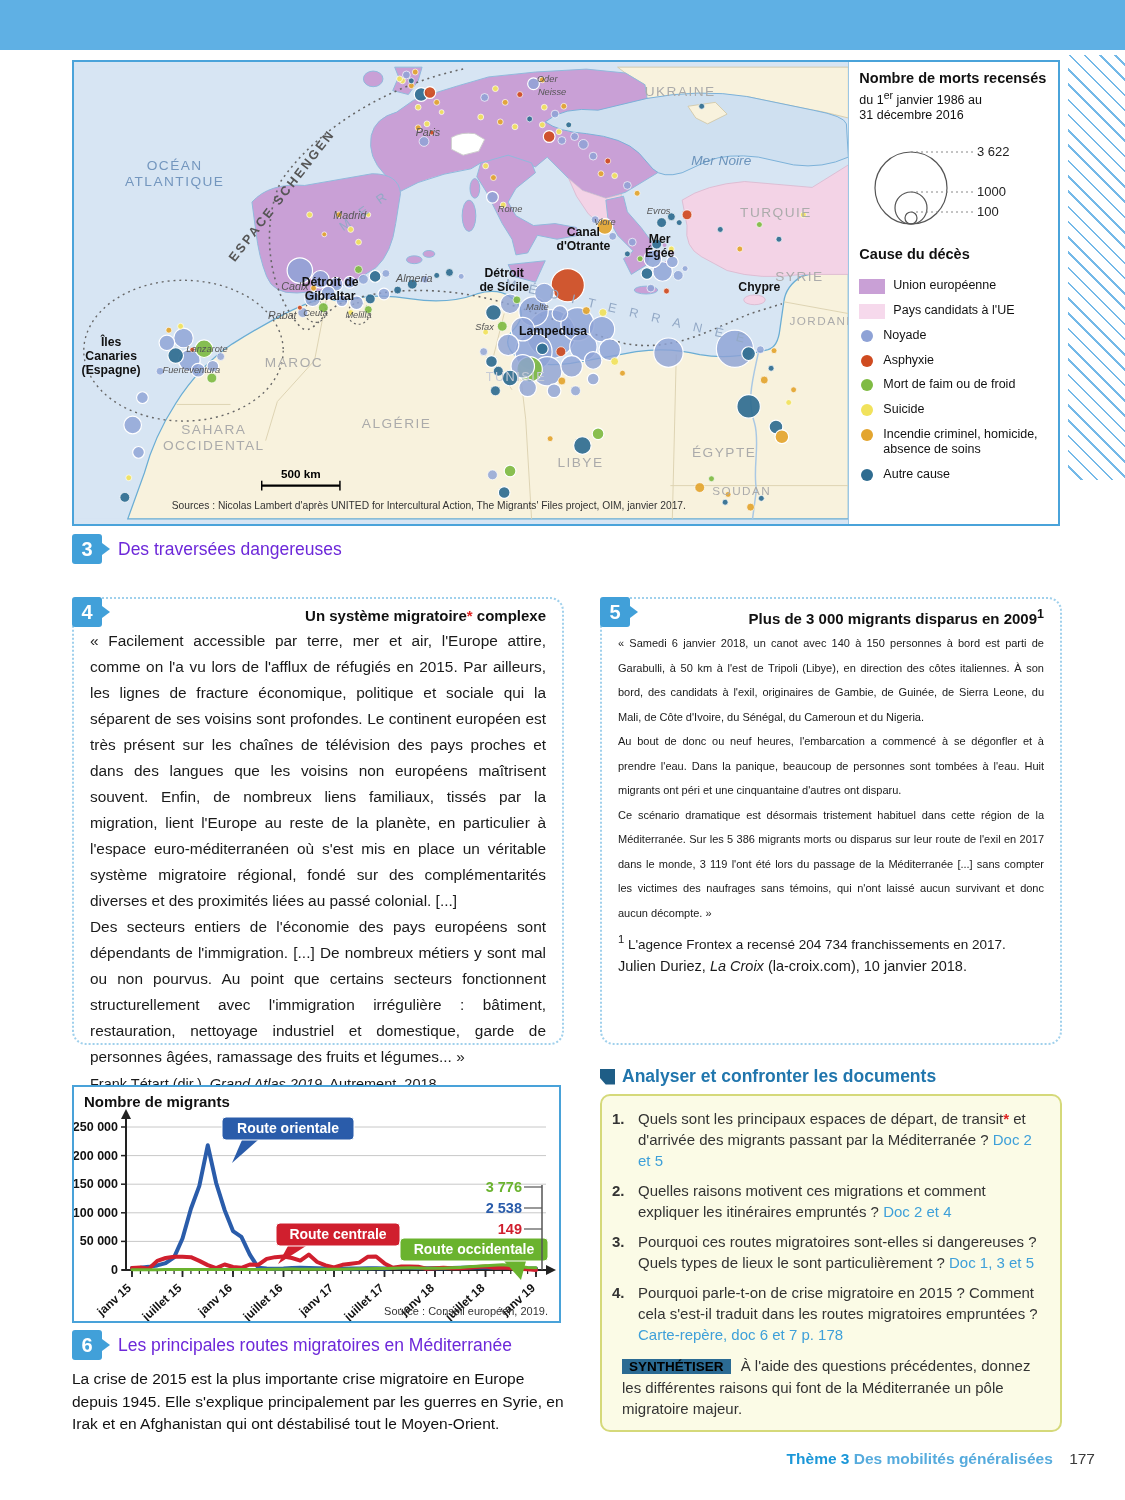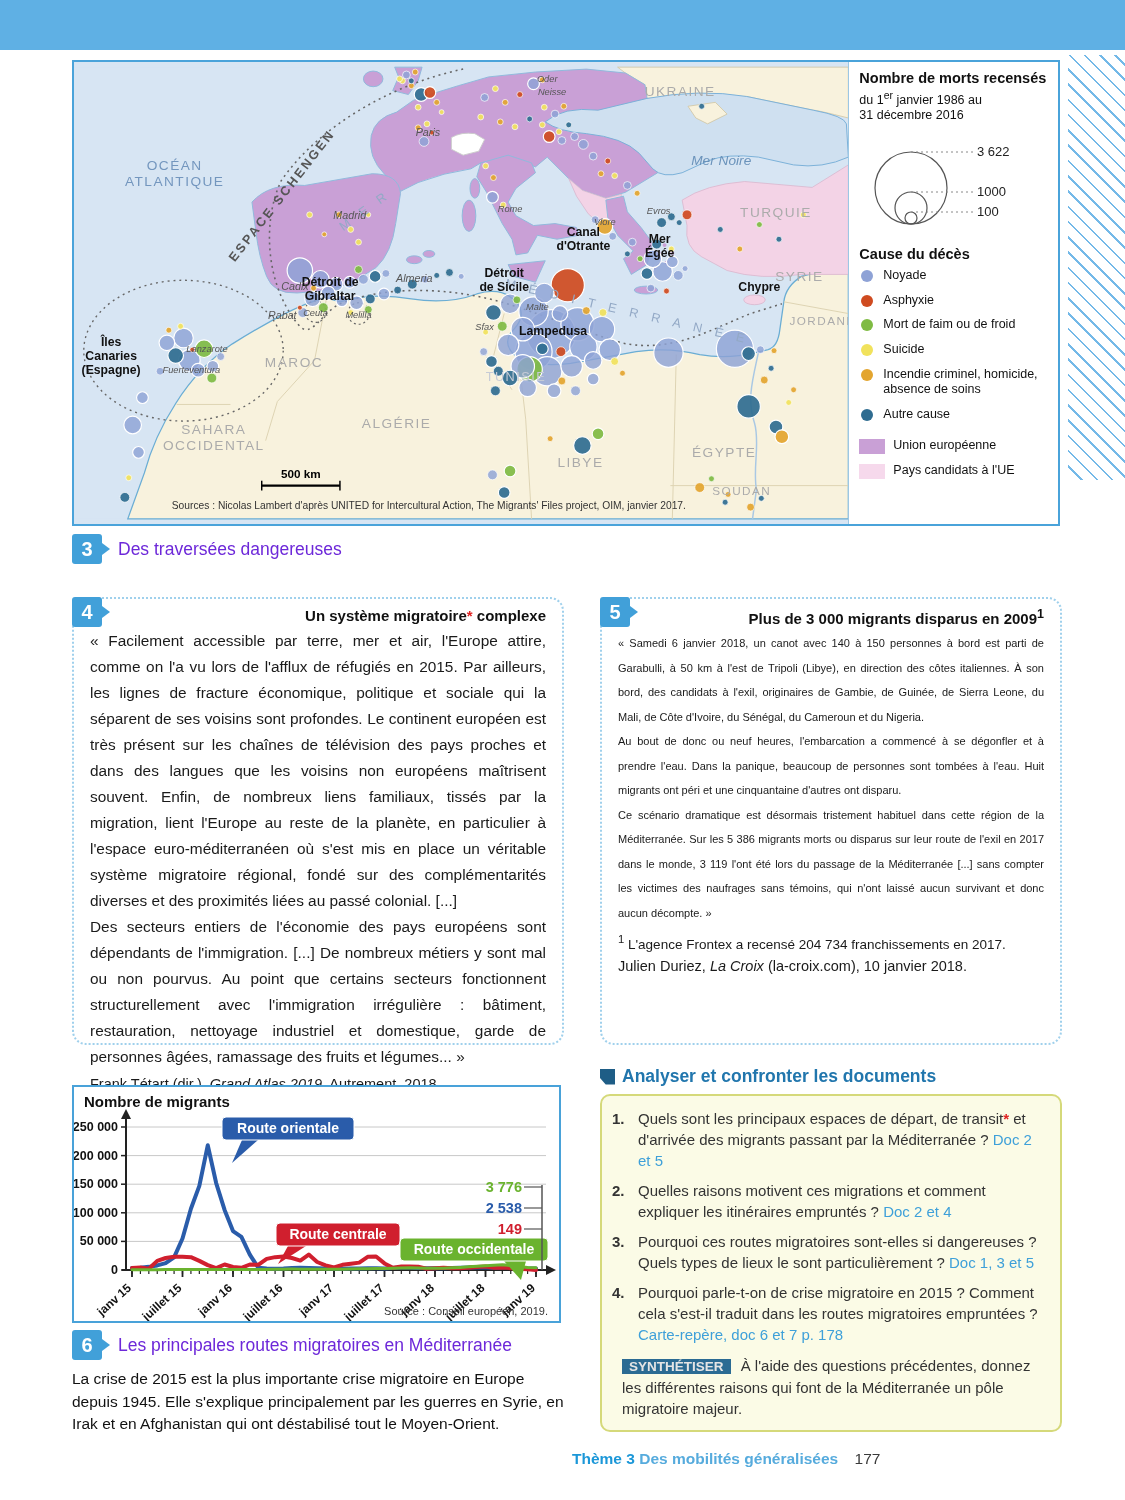--- a/index.html
+++ b/index.html
@@ -67,23 +67,23 @@
   .qhead-icon{width:15px;height:16px;background:#1e5d86;margin-right:7px;
               clip-path:polygon(0 0,100% 0,100% 100%,38% 100%,0 60%);}
   .qhead-t{font-weight:bold;font-size:17.5px;color:#2176ad;}
   .qbox{position:absolute;left:600px;top:1094px;width:462px;height:338px;background:#fbfbe6;
         border:2px solid #d5d97a;border-radius:10px;box-sizing:border-box;padding:12px 12px 10px 10px;}
   .qitem{display:flex;margin-bottom:9px;font-size:15px;line-height:21px;color:#333;}
   .qnum{font-weight:bold;flex:0 0 26px;}
   .qref{color:#3ea0d9;}
   .qstar{color:#e02323;font-weight:bold;}
   .synth{font-size:15px;line-height:21px;color:#333;margin-top:10px;padding-left:10px;}
-  .synth-badge{background:#2b6b93;color:#e5e5e5;font-weight:bold;font-size:13.5px;padding:0 7px;margin-right:6px;}
+  .synth-badge{background:#2b6b93;color:#000000;font-weight:bold;font-size:13.5px;padding:0 7px;margin-right:6px;}
   
-  .footer{position:absolute;left:572px;top:1450px;width:535px;font-size:15.5px;}
+  .footer{position:absolute;left:560px;top:1450px;width:535px;text-align:right;font-size:15.5px;}
   .f-bold{color:#1b97d8;font-weight:bold;}
   .f-rest{color:#56abdd;font-weight:bold;}
   .f-page{color:#3a3a3a;margin-left:12px;}
 </style>
 </head>
 <body>
 
 <div class="page">
 
   <div class="topbar"></div>
@@ -392,20 +392,30 @@
         <circle cx="52" cy="84" r="16" fill="none" stroke="#555" stroke-width="1.2"></circle>
         <circle cx="52" cy="94" r="6" fill="none" stroke="#555" stroke-width="1.2"></circle>
         <line x1="52" y1="28" x2="114" y2="28" stroke="#888" stroke-width="1" stroke-dasharray="2,3"></line>
         <line x1="52" y1="68" x2="114" y2="68" stroke="#888" stroke-width="1" stroke-dasharray="2,3"></line>
         <line x1="52" y1="88" x2="114" y2="88" stroke="#888" stroke-width="1" stroke-dasharray="2,3"></line>
       <text x="118" y="32" font-size="13" fill="#222">3 622</text>
           <text x="118" y="72" font-size="13" fill="#222">1000</text>
           <text x="118" y="92" font-size="13" fill="#222">100</text>
         </svg>
       <div class="leg-sub">Cause du décès</div>
+      <div id="legend-zones" style="margin-top:16px;">
+          <div class="leg-row">
+            <span class="leg-sw" style="background: rgb(201, 160, 214);"></span>
+            <span class="leg-lab">Union européenne</span>
+          </div>
+          <div class="leg-row">
+            <span class="leg-sw" style="background: rgb(246, 217, 236);"></span>
+            <span class="leg-lab">Pays candidats à l'UE</span>
+          </div>
+        </div>
       <div id="legend-causes">
           <div class="leg-row">
             <span class="leg-dot" style="background: rgb(142, 162, 214);"></span>
             <span class="leg-lab">Noyade</span>
           </div>
           <div class="leg-row">
             <span class="leg-dot" style="background: rgb(207, 75, 32);"></span>
             <span class="leg-lab">Asphyxie</span>
           </div>
           <div class="leg-row">
@@ -416,30 +426,20 @@
             <span class="leg-dot" style="background: rgb(241, 226, 92);"></span>
             <span class="leg-lab">Suicide</span>
           </div>
           <div class="leg-row">
             <span class="leg-dot" style="background: rgb(227, 165, 47);"></span>
             <span class="leg-lab">Incendie criminel, homicide, absence de soins</span>
           </div>
           <div class="leg-row">
             <span class="leg-dot" style="background: rgb(47, 108, 144);"></span>
             <span class="leg-lab">Autre cause</span>
-          </div>
-        </div>
-      <div id="legend-zones" style="margin-top:16px;">
-          <div class="leg-row">
-            <span class="leg-sw" style="background: rgb(201, 160, 214);"></span>
-            <span class="leg-lab">Union européenne</span>
-          </div>
-          <div class="leg-row">
-            <span class="leg-sw" style="background: rgb(246, 217, 236);"></span>
-            <span class="leg-lab">Pays candidats à l'UE</span>
           </div>
         </div>
     </div>
   </div>
   <div class="hatch"></div>
 
   <div class="doccap" style="left:72px;top:534px;">
     <div class="doctag">3</div>
     <div class="captext">Des traversées dangereuses</div>
   </div>

